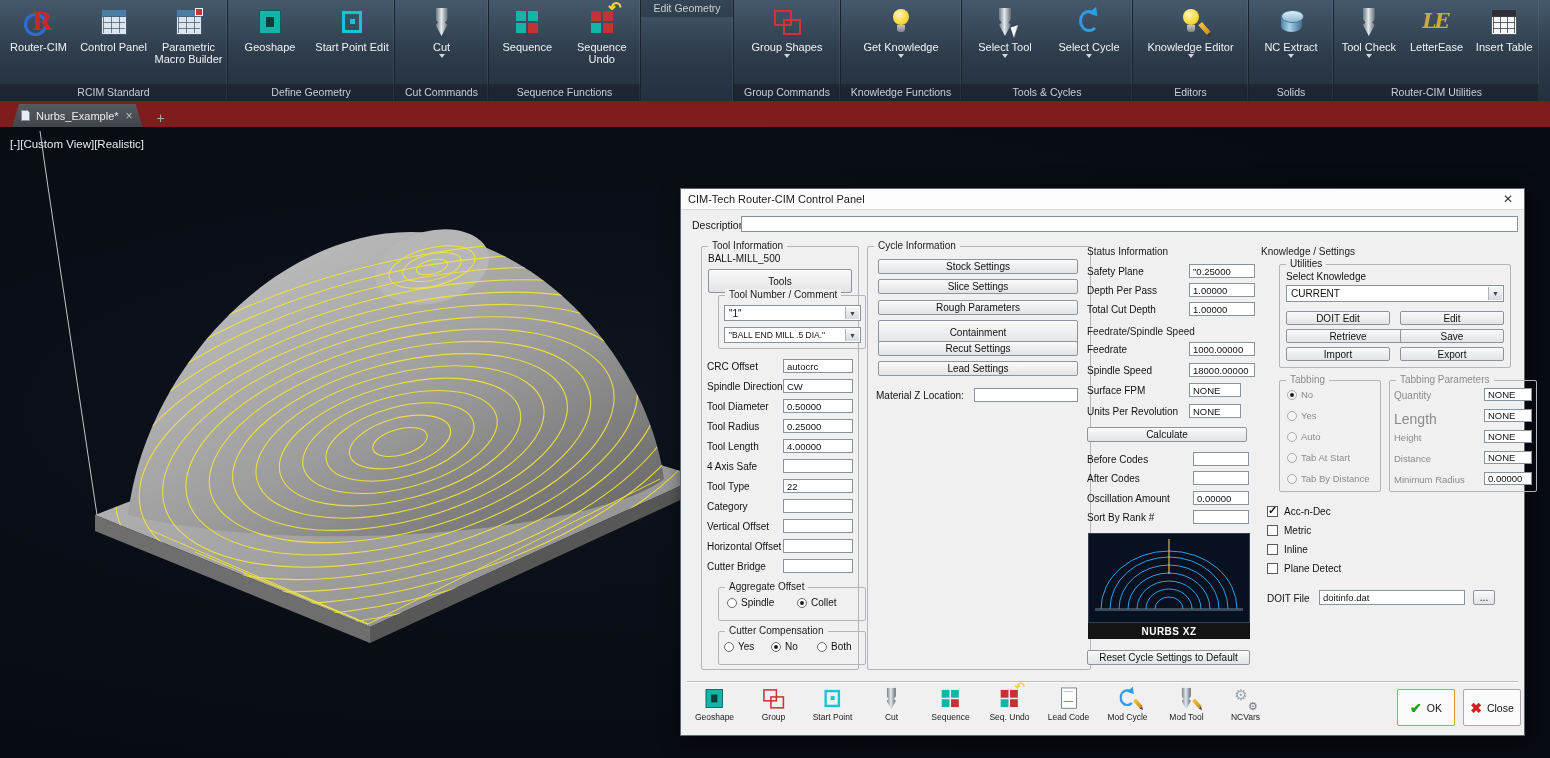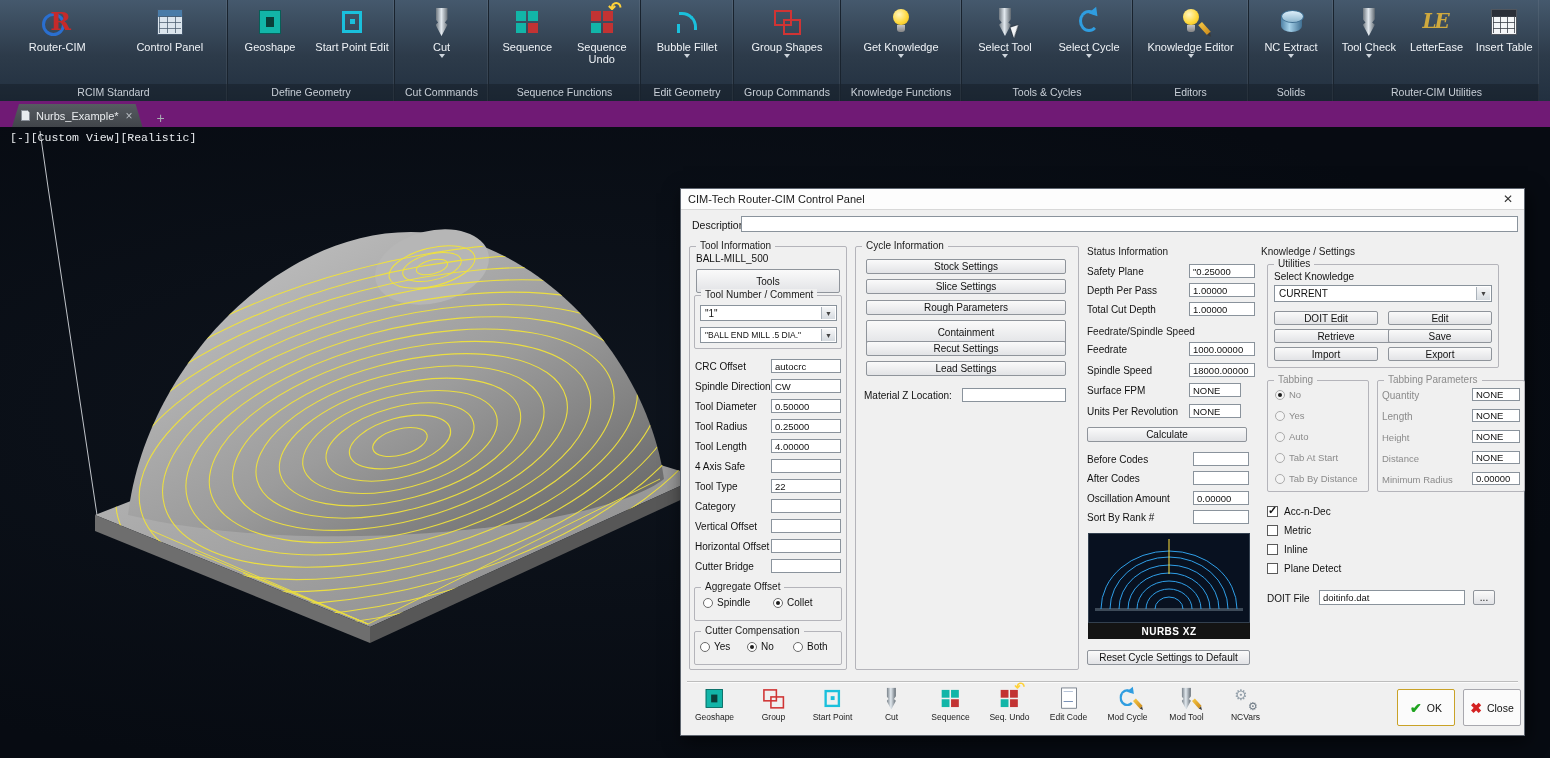--- a/index.html
+++ b/index.html
@@ -82,49 +82,49 @@
   .i-gears::after { content:"⚙"; position:absolute; right:1px; bottom:-2px; font-size:14px; color:#6d7984; }
   .cursor { position:absolute; right:2px; bottom:1px; width:0; height:0;
     border-top:11px solid #f2f4f6; border-right:8px solid transparent; transform:rotate(-18deg);
     filter:drop-shadow(0 0 1px #222); }
   .pencil { position:absolute; right:1px; bottom:3px; width:5px; height:13px;
     background:linear-gradient(#f2c240,#cf8f1e); transform:rotate(-42deg); z-index:4; }
   .pencil::after { content:""; position:absolute; left:0; bottom:-4px;
     border-left:2.5px solid transparent; border-right:2.5px solid transparent; border-top:4px solid #3a3a3a; }
 
   
-  .tabbar { position:absolute; left:0; top:101px; width:1550px; height:26px; background:#701a75;
+  .tabbar { position:absolute; left:0; top:101px; width:1550px; height:26px; background:#7f1d1d;
     display:flex; align-items:flex-end; }
   .tab { height:23px; margin-left:12px; padding:0 9px; display:flex; align-items:center; gap:6px;
     background:linear-gradient(#565b61,#41454a); color:#e9ebee; font-size:11px;
     clip-path:polygon(7px 0, calc(100% - 7px) 0, 100% 100%, 0 100%); }
   .tabdoc { width:9px; height:11px; background:#e8ecf0; border:1px solid #8a9099;
     clip-path:polygon(0 0,70% 0,100% 30%,100% 100%,0 100%); }
   .tabclose { color:#b7bcc2; font-size:12px; line-height:1; padding:0 1px; }
   .newtab { margin-left:8px; width:20px; height:18px; color:#a9aeb4; font-size:14px;
     display:flex; align-items:center; justify-content:center; }
 
   
   .viewport { position:absolute; left:0; top:127px; width:1550px; height:631px;
     background:radial-gradient(ellipse at 35% 45%, #0e141d, #070b12 75%); }
-  .vp-overlay { position:absolute; left:10px; top:4px; font-size:11.5px; color:#e8ebee; z-index:2;font-family:Liberation Mono, monospace; }
+  .vp-overlay { position:absolute; left:10px; top:11px; font-size:11.5px; color:#e8ebee; z-index:2; }
   .vp-svg { position:absolute; left:0; top:0; }
 
   
   .dialog { position:absolute; left:680px; top:188px; width:845px; height:548px; background:#f0f0f0;
     border:1px solid #5f6670; box-shadow:3px 5px 18px rgba(0,0,0,.6); font-size:10px; color:#111; }
   .dtitle { height:21px; background:#fdfdfd; border-bottom:1px solid #d8d8d8; display:flex;
     align-items:center; padding:0 7px; }
   .dtitle .ttl { font-size:11px; color:#1a1a1a; }
   .dtitle .x { margin-left:auto; width:18px; text-align:center; font-size:12px; color:#333; cursor:default; }
   .desc-label { position:absolute; left:11px; top:30px; font-size:10.5px; }
   .desc-input { position:absolute; left:60px; top:27px; width:777px; height:16px; }
   input { border:1px solid #8a939c; background:#fff; font-family:"Liberation Sans",sans-serif;
     font-size:9.5px; padding:0 3px; color:#111; }
-  .gbox { position:absolute; border:1px solid #b4b4ba; border-radius:2px; }
+  .gbox { position:absolute; border:1px solid #b4b4ba; border-radius:2px;margin-left:12px; }
   .leg { position:absolute; top:-7px; left:6px; background:#f0f0f0; padding:0 4px; font-size:10px;
     color:#1a1a1a; white-space:nowrap; }
   .leg.gray, .gray { color:#8b8b8b; }
   .btn { background:linear-gradient(#fafafa,#e2e3e6); border:1px solid #8f949b; border-radius:2px;
     font-size:10px; color:#111; display:flex; align-items:center; justify-content:center; cursor:default; }
   .combo { position:absolute; background:#fff; border:1px solid #8a939c; display:flex; align-items:center;
     font-size:10px; padding-left:4px; }
   .combo .cval { overflow:hidden; white-space:nowrap; flex:1; }
   .combo .arr { position:absolute; right:1px; top:1px; bottom:1px; width:14px;
     background:linear-gradient(#f6f7f8,#d6dbe0); border-left:1px solid #aab2ba;
@@ -169,20 +169,26 @@
     <div class="rgroup" style="flex:0 0 228px">
       <div class="rg-buttons">
         <div class="rbtn">
           <div class="ric i-rcim"></div>
           <div class="rlab">Router-CIM</div>
         </div>
         <div class="rbtn">
           <div class="ric i-panel"></div>
           <div class="rlab">Control Panel</div>
         </div>
+        <div class="rbtn">
+          <div class="ric i-panel">
+              <span class="reddot"></span>
+            </div>
+          <div class="rlab">Parametric Macro Builder</div>
+        </div>
       </div>
       <div class="rg-label">RCIM Standard</div>
     </div>
 
     <div class="rgroup" style="flex:0 0 167px">
       <div class="rg-buttons">
         <div class="rbtn">
           <div class="ric i-geo"></div>
           <div class="rlab">Geoshape</div>
         </div>
@@ -213,27 +219,20 @@
         </div>
         <div class="rbtn">
           <div class="ric i-seq i-undo"></div>
           <div class="rlab">Sequence Undo</div>
         </div>
       </div>
       <div class="rg-label">Sequence Functions</div>
     </div>
 
     <div class="rgroup" style="flex:0 0 93px">
-      <div class="rg-buttons">
-        <div class="rbtn">
-          <div class="ric i-fillet"></div>
-          <div class="rlab">Bubble Fillet</div>
-          <div class="caret"></div>
-        </div>
-      </div>
       <div class="rg-label">Edit Geometry</div>
     </div>
 
     <div class="rgroup" style="flex:0 0 107px">
       <div class="rg-buttons">
         <div class="rbtn">
           <div class="ric i-group"></div>
           <div class="rlab">Group Shapes</div>
           <div class="caret"></div>
         </div>
@@ -578,21 +577,21 @@
           <span class="gray" style="position:absolute; left:7px; top:71px; font-size:9.5px"><span class="radio dis"></span><span>Tab At Start</span></span>
           <span class="gray" style="position:absolute; left:7px; top:92px; font-size:9.5px"><span class="radio dis"></span><span>Tab By Distance</span></span>
         </div>
         <div class="gbox" style="left:116px; top:134px; width:148px; height:112px">
           <span class="leg gray">Tabbing Parameters</span>
           <div class="trow" style="left:4px; right:4px; top:7px">
               <span class="tlab gray" style="font-size:10px">Quantity</span>
               <input readonly="" style="width: 48px; height: 13px;" value="NONE">
             </div>
           <div class="trow" style="left:4px; right:4px; top:28px">
-              <span class="tlab gray" style="font-size:10px">Length</span>
+              <span class="tlab gray" style="font-size:14px">Length</span>
               <input readonly="" style="width: 48px; height: 13px;" value="NONE">
             </div>
           <div class="trow" style="left:4px; right:4px; top:49px">
               <span class="tlab gray" style="font-size:9.5px">Height</span>
               <input readonly="" style="width: 48px; height: 13px;" value="NONE">
             </div>
           <div class="trow" style="left:4px; right:4px; top:70px">
               <span class="tlab gray" style="font-size:9.5px">Distance</span>
               <input readonly="" style="width: 48px; height: 13px;" value="NONE">
             </div>
@@ -645,21 +644,21 @@
         <div class="dtb-item">
             <div class="tic">
               <div class="ric i-seq i-undo"></div>
             </div>
             <div class="dtb-lab">Seq. Undo</div>
           </div>
         <div class="dtb-item">
             <div class="tic">
               <div class="ric i-doc"></div>
             </div>
-            <div class="dtb-lab">Edit Code</div>
+            <div class="dtb-lab">Lead Code</div>
           </div>
         <div class="dtb-item">
             <div class="tic">
               <div class="ric i-cycle">
                 <span class="pencil"></span>
               </div>
             </div>
             <div class="dtb-lab">Mod Cycle</div>
           </div>
         <div class="dtb-item">

